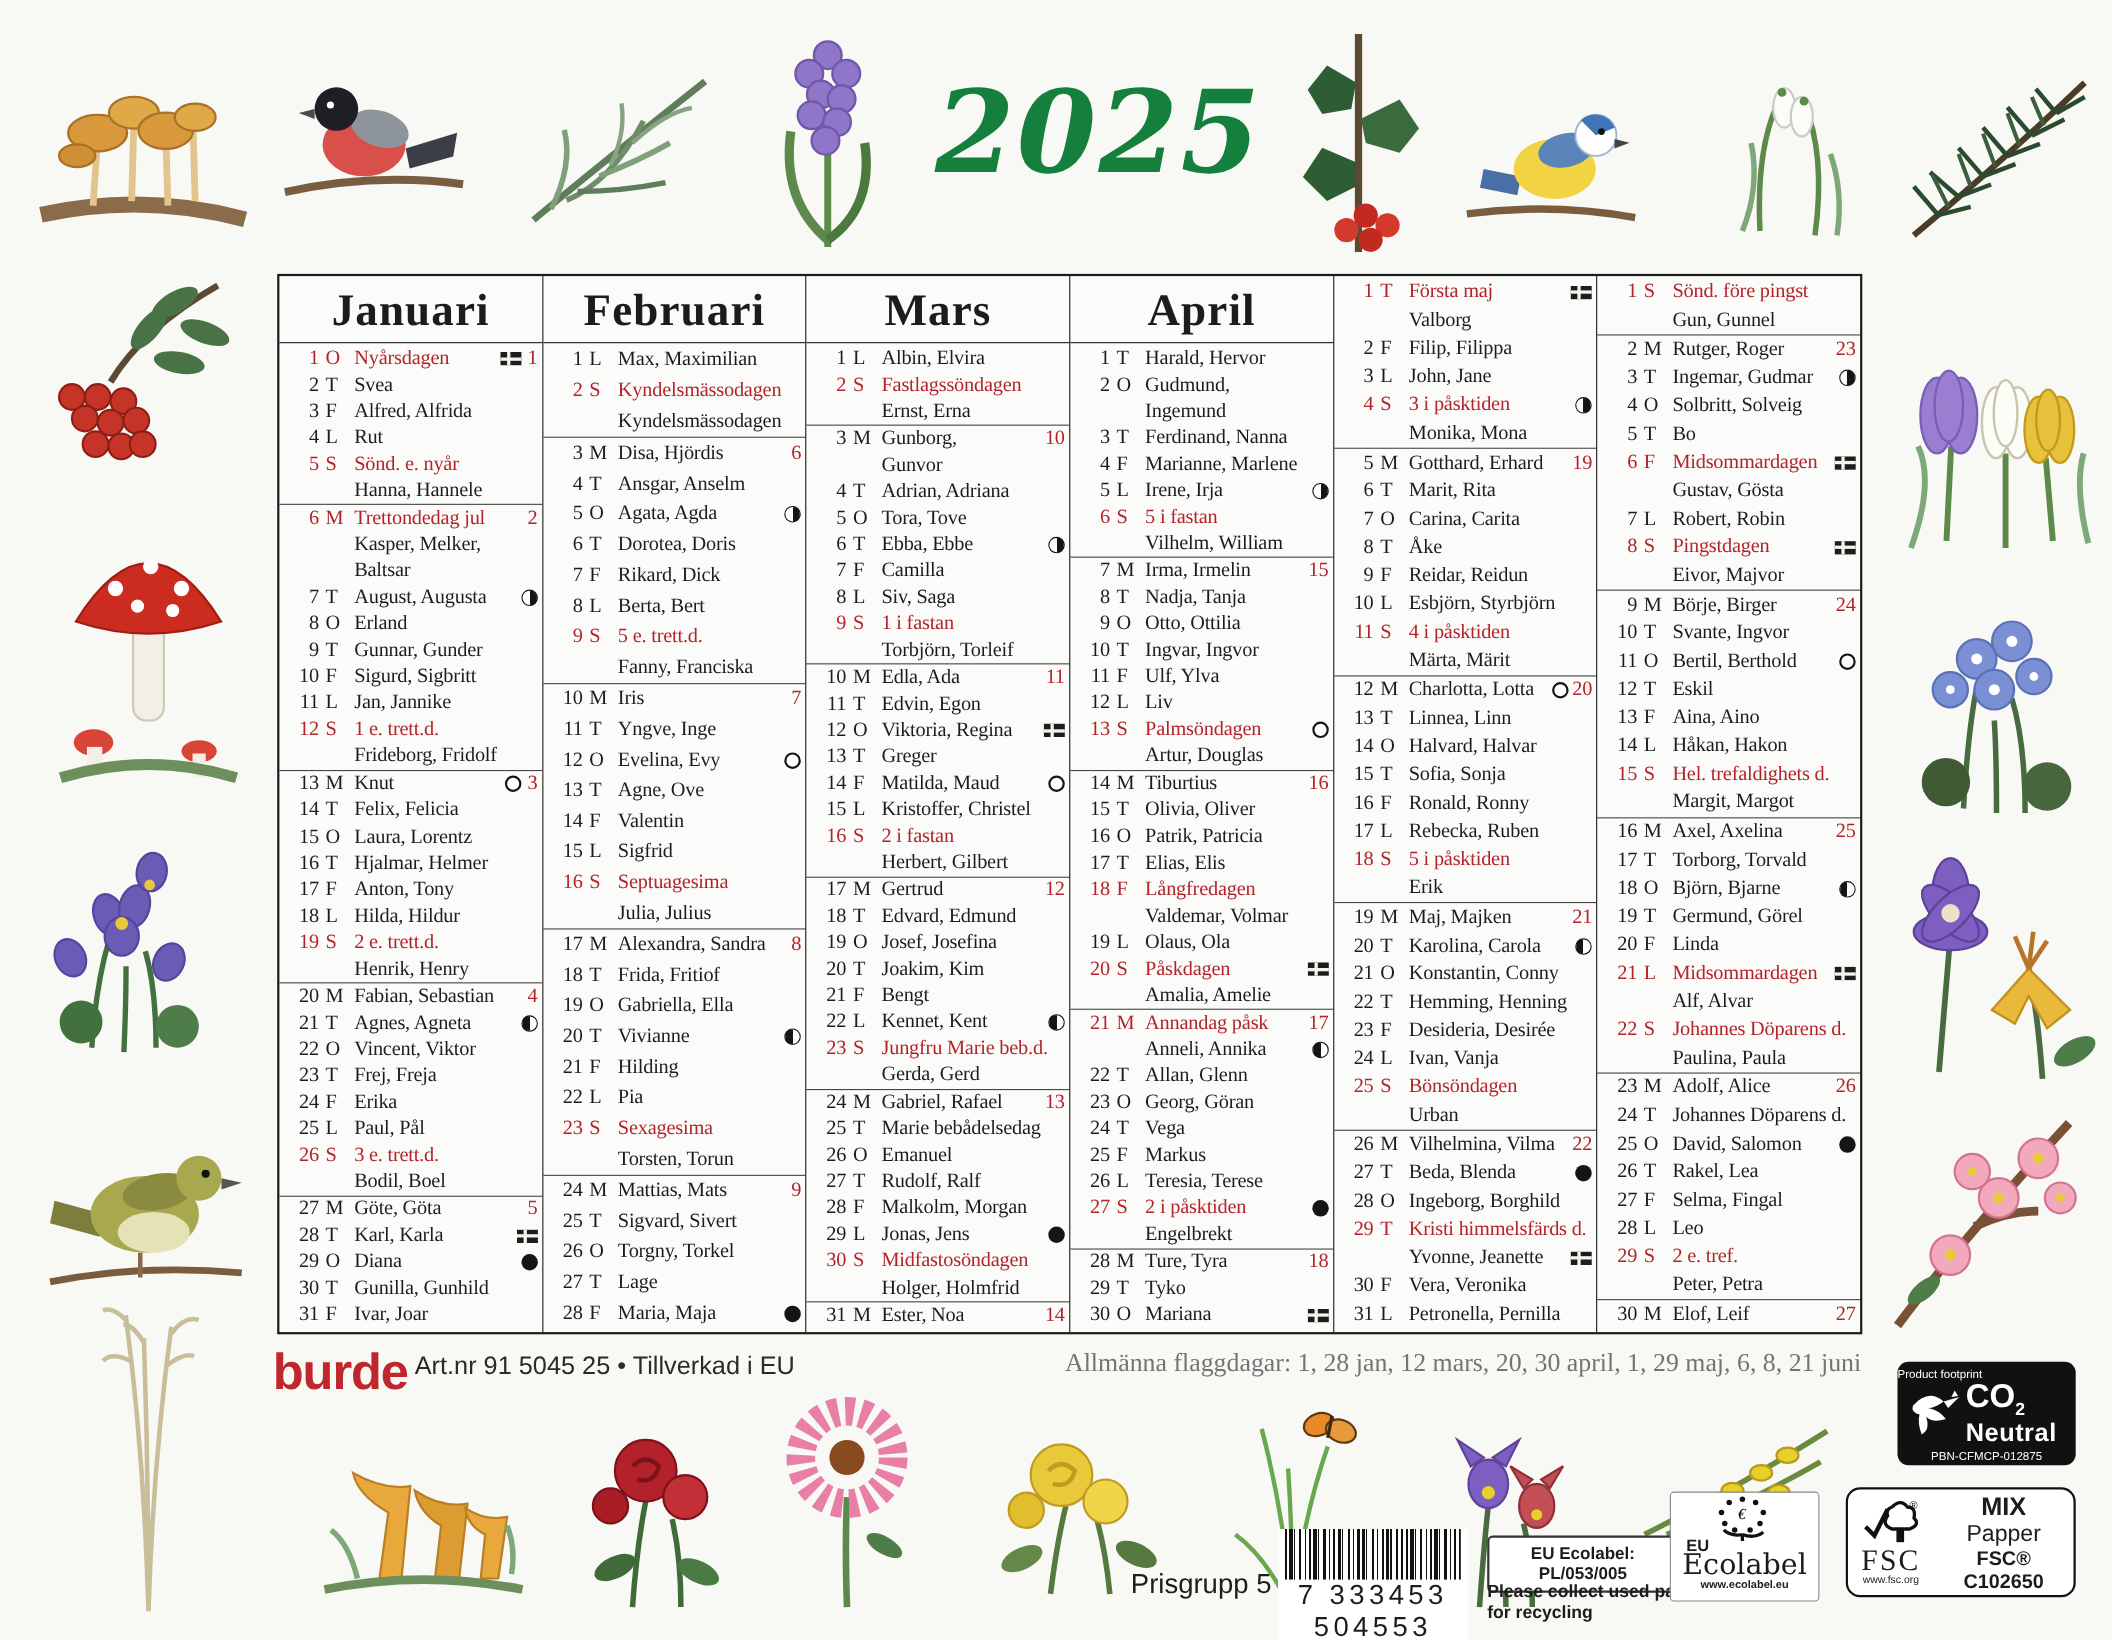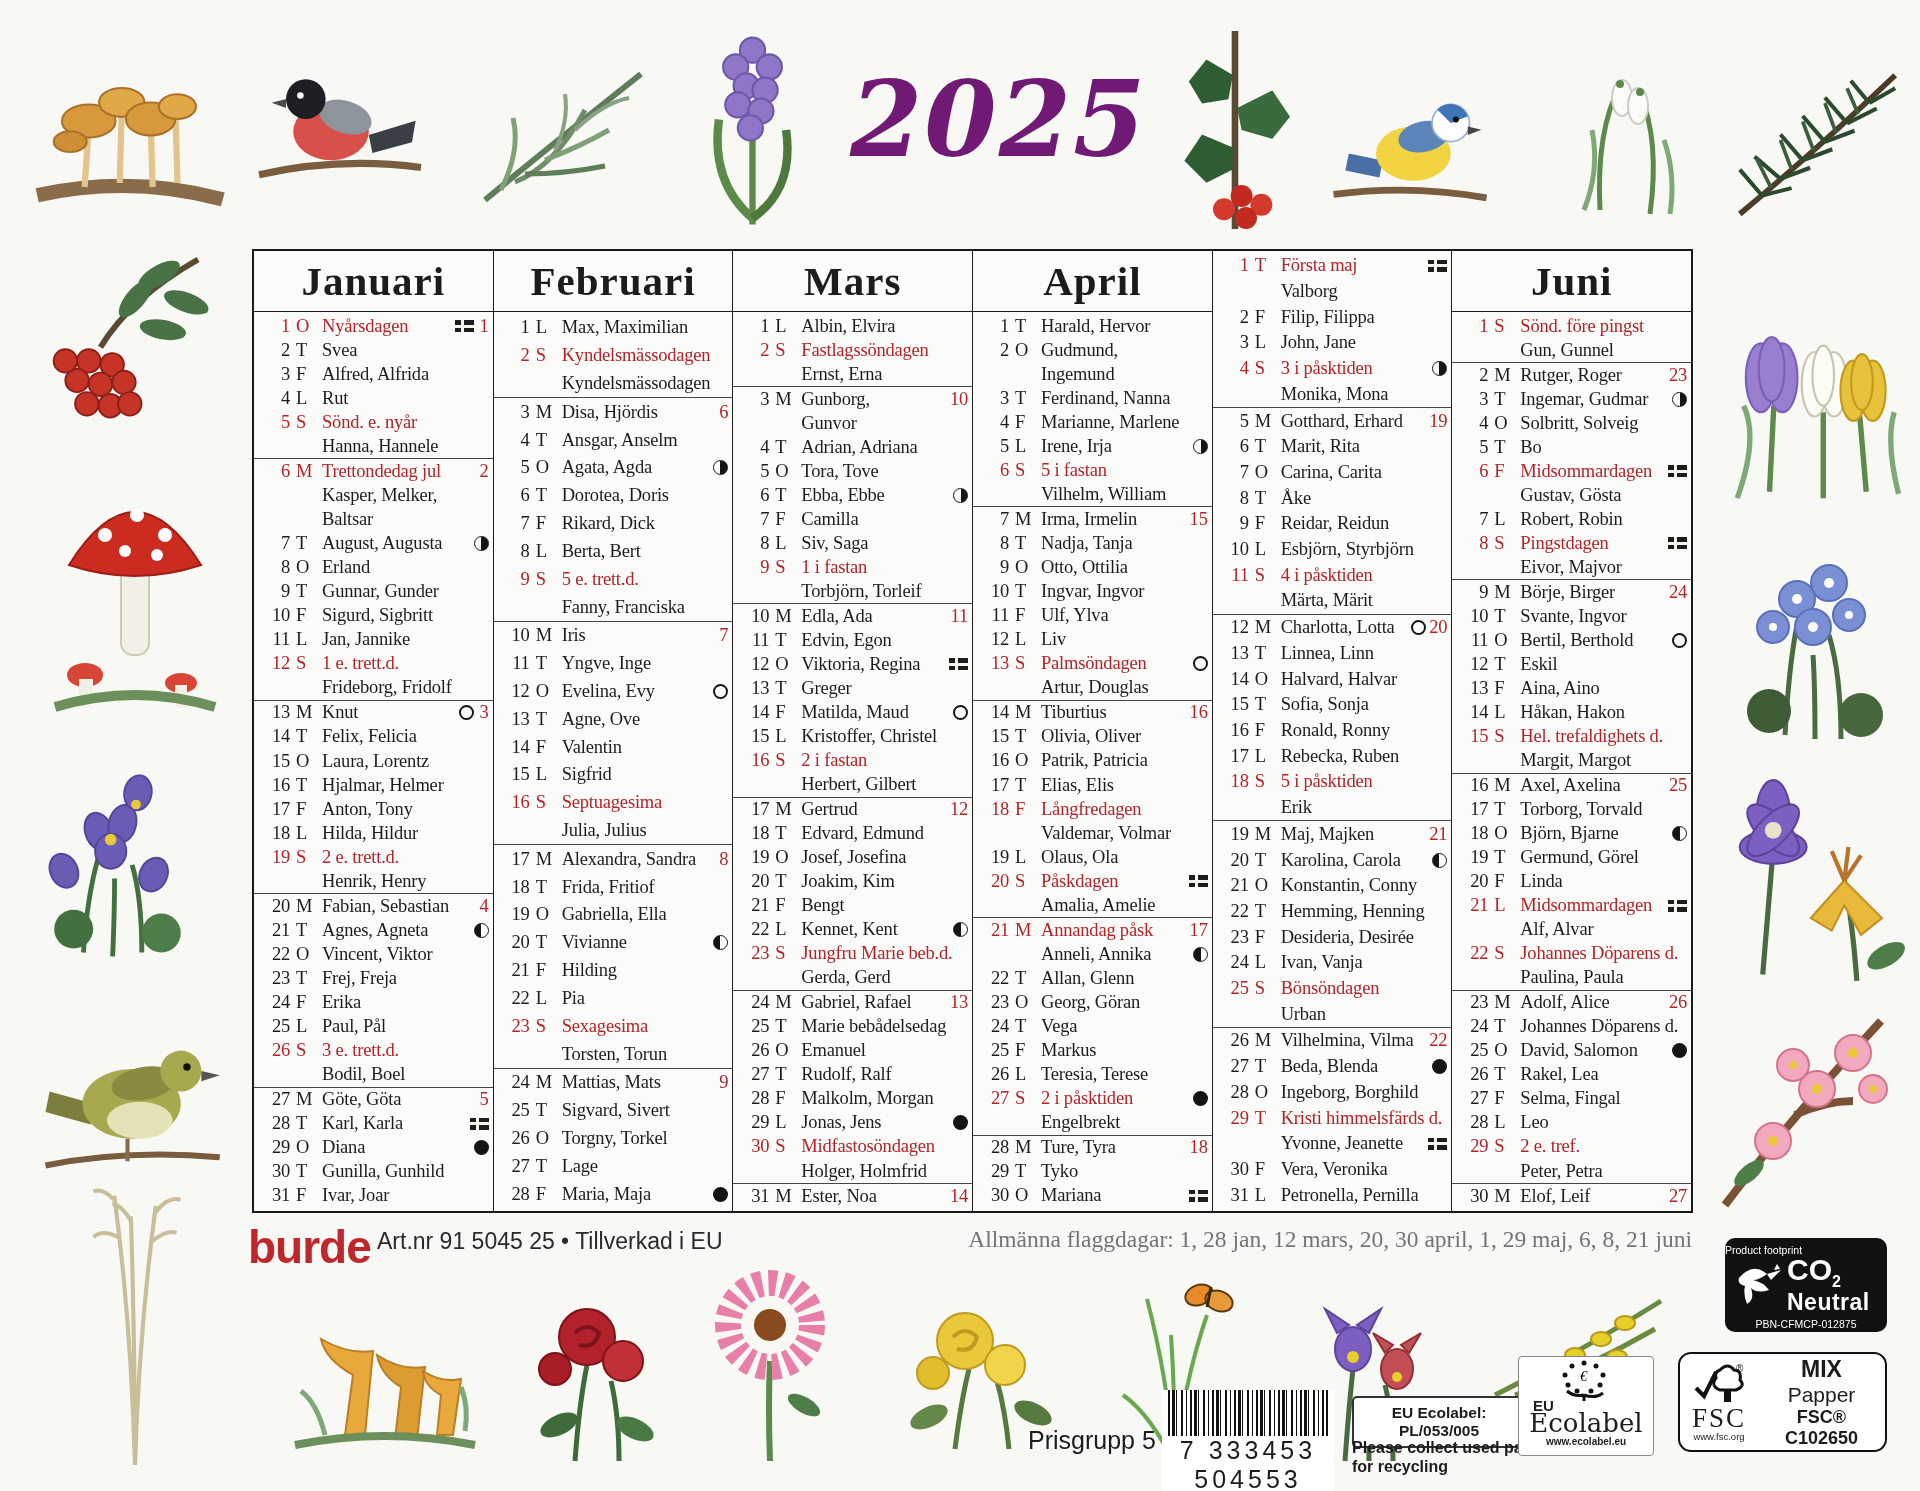--- a/index.html
+++ b/index.html
@@ -2,21 +2,21 @@
 <html><head>
 <meta charset="utf-8">
 <style>
   html,body{margin:0;padding:0;}
   body{width:1920px;height:1491px;position:relative;background:#f8f8f5;
        font-family:"Liberation Serif","DejaVu Serif",serif;color:#1c1c1c;overflow:hidden;}
   .abs{position:absolute;}
   
   #year-title{left:850px;top:58px;width:280px;text-align:center;
     font-family:"DejaVu Serif",serif;font-style:italic;font-weight:bold;
-    font-size:104px;color:#701a75;letter-spacing:2px;}
+    font-size:104px;color:#15803d;letter-spacing:2px;}
   
   #calendar{left:252px;top:249px;width:1441px;height:964px;border:2px solid #1a1a1a;
     display:flex;background:#fbfbf9;box-sizing:border-box;}
   .month{flex:1;display:flex;flex-direction:column;border-right:1px solid #1a1a1a;min-width:0;}
   .month:last-child{border-right:none;}
   .month-header{height:60px;border-bottom:1px solid #1a1a1a;display:flex;align-items:center;
     justify-content:center;font-weight:bold;font-size:41px;letter-spacing:1px;}
   .month-body{flex:1;display:flex;flex-direction:column;padding:2px 0 3px 0;}
   .week{display:flex;flex-direction:column;border-bottom:1px solid #454545;min-height:0;}
   .week:last-child{border-bottom:none;}
@@ -1618,21 +1618,20 @@
           <div class="line">
             <div class="n">31</div>
             <div class="dw">L</div>
             <div class="t">Petronella, Pernilla</div>
             <div class="right"></div>
           </div>
         </div>
       </div>
     </div>
     <div class="month">
-      <div class="month-header">Juni</div>
       <div class="month-body">
         <div class="week" style="flex-grow: 2;">
           <div class="line red">
             <div class="n">1</div>
             <div class="dw">S</div>
             <div class="t">Sönd. före pingst</div>
             <div class="right"></div>
           </div>
           <div class="line">
             <div class="n"></div>

